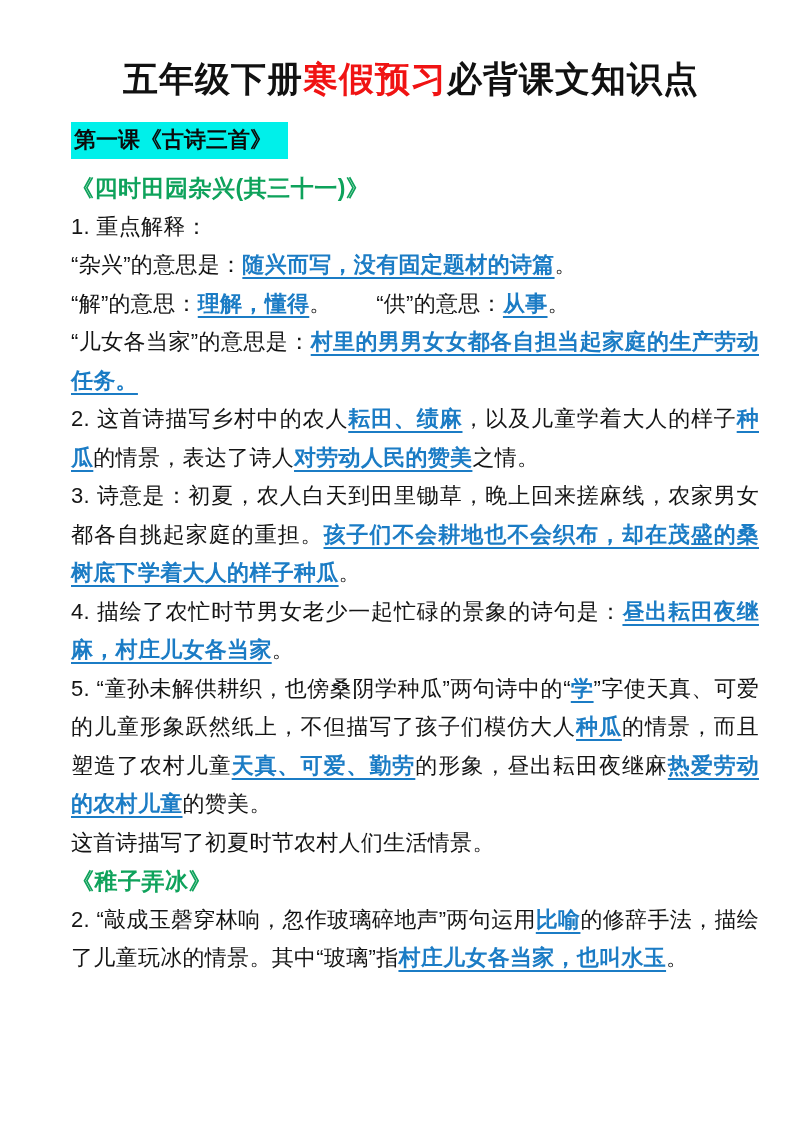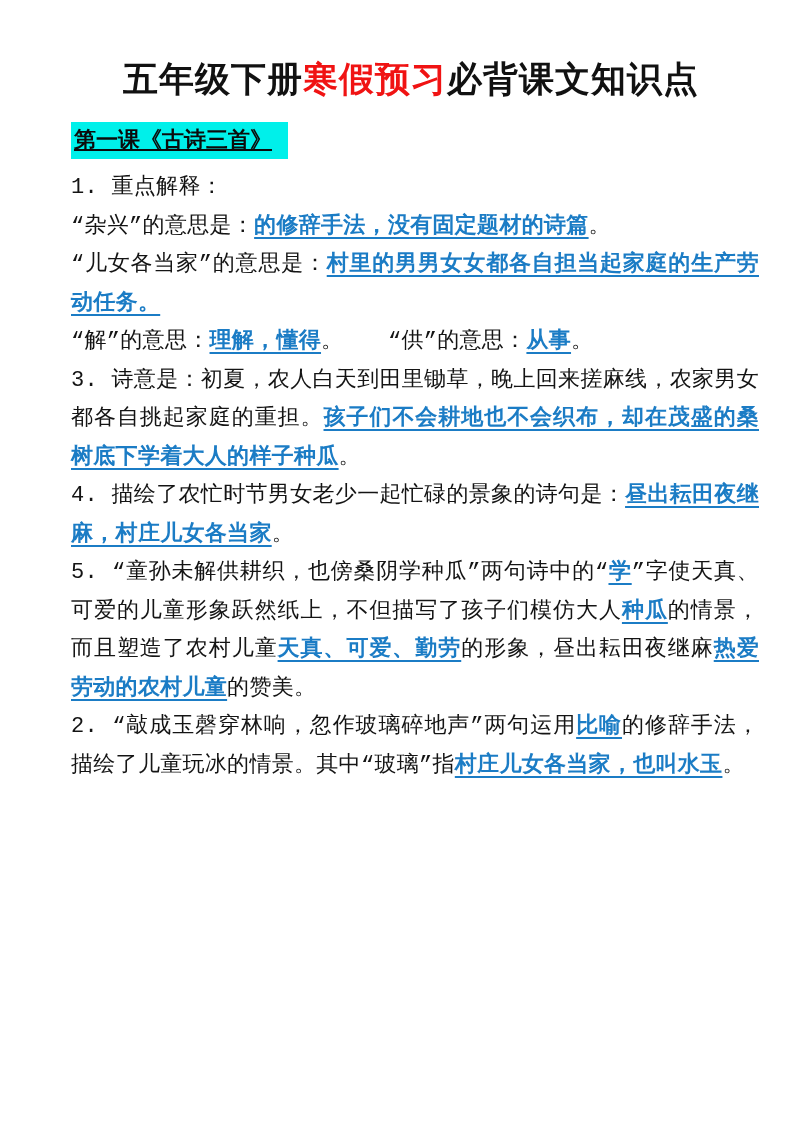--- a/index.html
+++ b/index.html
@@ -34,61 +34,63 @@
   .doc-title .red { color: var(--accent-red); }
   .lesson-header {
     display: inline-block;
     background: var(--highlight-cyan);
     font-size: 22px;
     line-height: 26px;
     font-weight: 800;
     color: #0b0b0b;
     padding: 5px 16px 6px 3px;
     margin: 0 0 10px 0;
-    text-decoration: underline;
   }
   .content { width: 688px; }
   .poem-title {
     color: var(--poem-green);
     font-size: 23px;
     font-weight: 800;
     line-height: 38.5px;
     margin: 0;
     letter-spacing: 0.5px;
   }
   .para {
     margin: 0;
     font-size: 22px;
     line-height: 38.5px;
     font-weight: 500;
     text-align: justify;
     letter-spacing: 0.3px;
     color: #141414;
-    font-family: Liberation Mono, monospace;
   }
   .answer {
     color: var(--answer-blue);
     text-decoration: underline;
     text-decoration-color: var(--answer-blue);
     text-decoration-thickness: 2px;
     text-underline-offset: 5px;
     font-weight: 600;
   }
 </style>
 </head>
 <body>
 
 <div class="page">
   <h1 class="doc-title"><span>五年级下册</span><span class="red">寒假预习</span><span>必背课文知识点</span></h1>
   <div>
     <div class="lesson-header">第一课《古诗三首》</div>
   </div>
   <div class="content">
+      <div class="poem-title">《四时田园杂兴(其三十一)》</div>
       <p class="para"><span>1. 重点解释：</span></p>
-      <p class="para"><span>“杂兴”的意思是：</span><span class="answer">的修辞手法，没有固定题材的诗篇</span><span>。</span></p>
+      <p class="para"><span>“杂兴”的意思是：</span><span class="answer">随兴而写，没有固定题材的诗篇</span><span>。</span></p>
+      <p class="para"><span>“解”的意思：</span><span class="answer">理解，懂得</span><span>。　　“供”的意思：</span><span class="answer">从事</span><span>。</span></p>
       <p class="para"><span>“儿女各当家”的意思是：</span><span class="answer">村里的男男女女都各自担当起家庭的生产劳动任务。</span></p>
-      <p class="para"><span>“解”的意思：</span><span class="answer">理解，懂得</span><span>。　　“供”的意思：</span><span class="answer">从事</span><span>。</span></p>
+      <p class="para"><span>2. 这首诗描写乡村中的农人</span><span class="answer">耘田、绩麻</span><span>，以及儿童学着大人的样子</span><span class="answer">种瓜</span><span>的情景，表达了诗人</span><span class="answer">对劳动人民的赞美</span><span>之情。</span></p>
       <p class="para"><span>3. 诗意是：初夏，农人白天到田里锄草，晚上回来搓麻线，农家男女都各自挑起家庭的重担。</span><span class="answer">孩子们不会耕地也不会织布，却在茂盛的桑树底下学着大人的样子种瓜</span><span>。</span></p>
       <p class="para"><span>4. 描绘了农忙时节男女老少一起忙碌的景象的诗句是：</span><span class="answer">昼出耘田夜继麻，村庄儿女各当家</span><span>。</span></p>
       <p class="para"><span>5. “童孙未解供耕织，也傍桑阴学种瓜”两句诗中的“</span><span class="answer">学</span><span>”字使天真、可爱的儿童形象跃然纸上，不但描写了孩子们模仿大人</span><span class="answer">种瓜</span><span>的情景，而且塑造了农村儿童</span><span class="answer">天真、可爱、勤劳</span><span>的形象，昼出耘田夜继麻</span><span class="answer">热爱劳动的农村儿童</span><span>的赞美。</span></p>
+      <p class="para"><span>这首诗描写了初夏时节农村人们生活情景。</span></p>
+      <div class="poem-title">《稚子弄冰》</div>
       <p class="para"><span>2. “敲成玉磬穿林响，忽作玻璃碎地声”两句运用</span><span class="answer">比喻</span><span>的修辞手法，描绘了儿童玩冰的情景。其中“玻璃”指</span><span class="answer">村庄儿女各当家，也叫水玉</span><span>。</span></p>
     </div>
 </div>
 
 </body></html>

